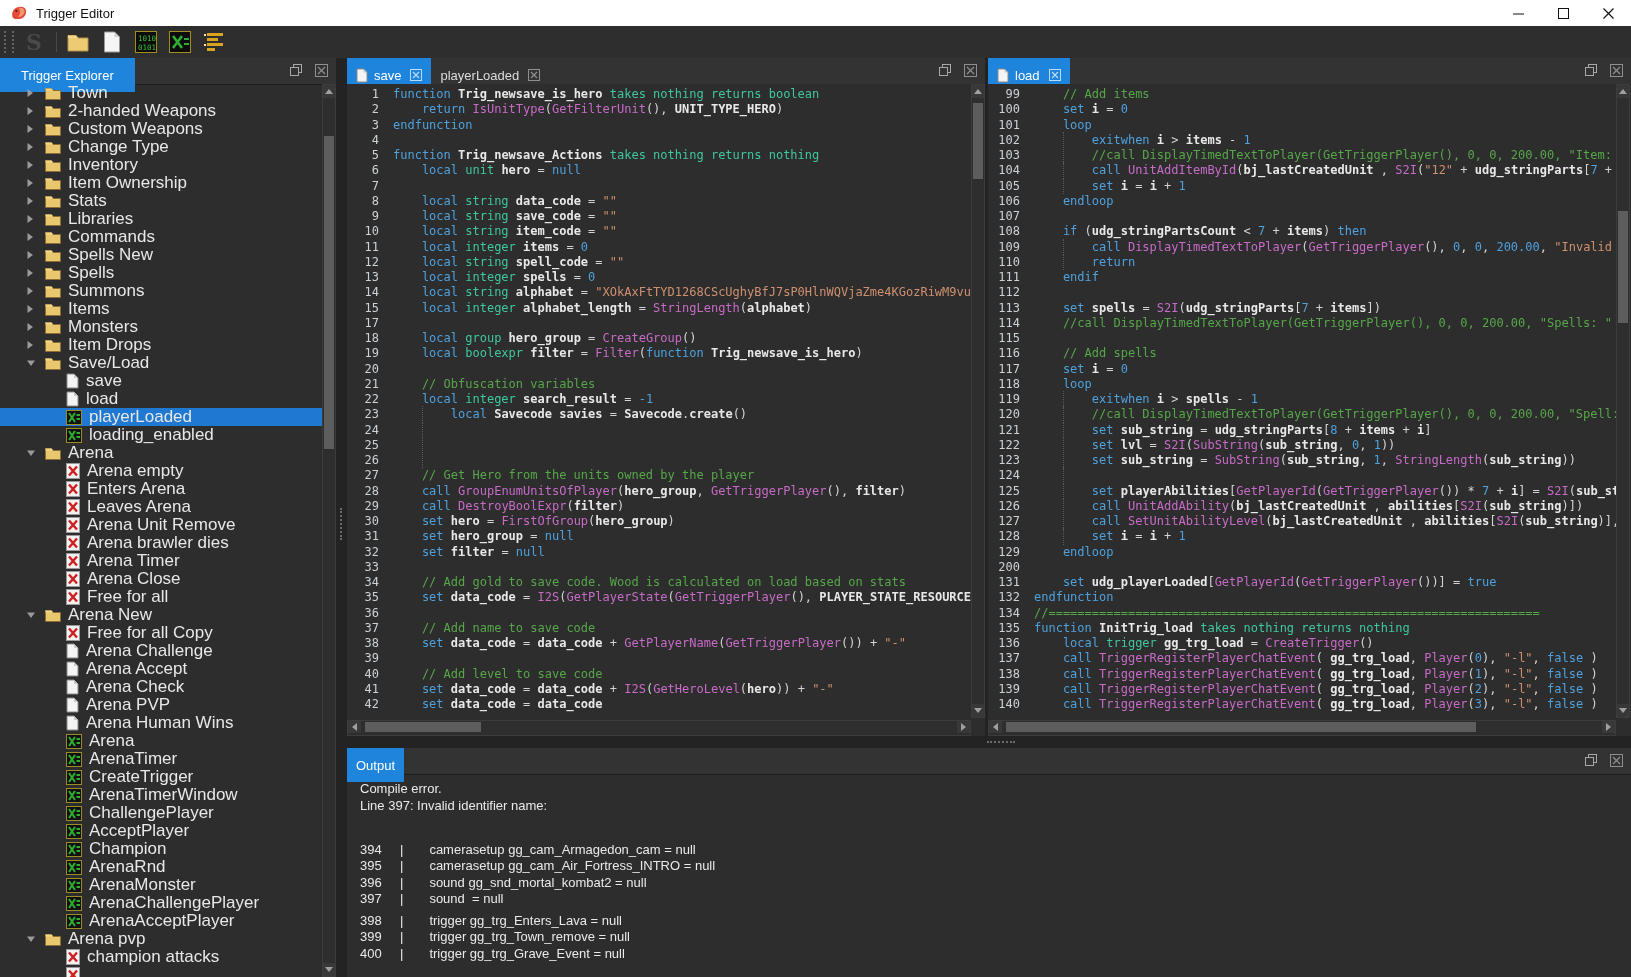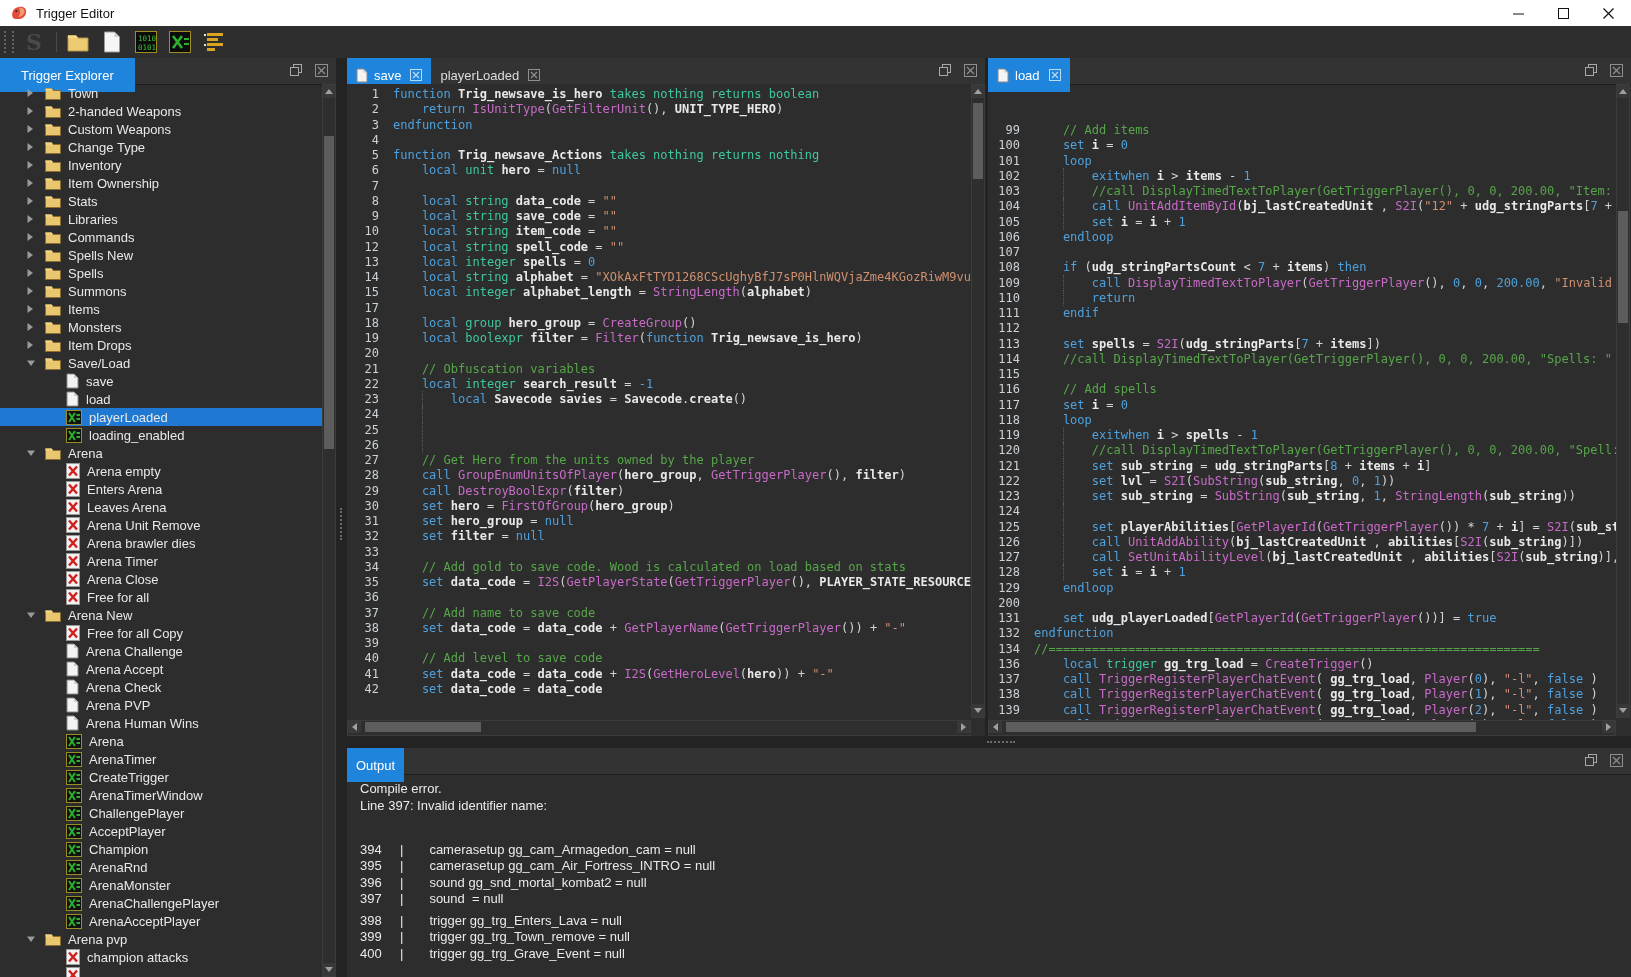--- a/index.html
+++ b/index.html
@@ -22,21 +22,21 @@
   .phead{position:absolute;left:0;top:0;right:0;height:26px;background:#333333;border-bottom:1px solid #1e1e1e;display:flex;}
   .tab{height:34px;display:flex;align-items:center;padding:0 9px;font-size:13px;color:#dcdcdc;gap:6px;}
   .tab.active{background:var(--c-accent,#1f85dc);color:#fff;}
   .tico{display:inline-flex;}
   .tclose{display:inline-flex;margin-left:3px;}
   .hicon{position:absolute;top:6px;display:inline-flex;}
   .hicon.float{right:34px;}
   .hicon.close{right:8px;}
   
   .explorer{position:absolute;left:0;top:58px;width:336px;height:919px;background:#2d2d2d;}
-  .tree{position:absolute;left:0;top:26px;width:322px;bottom:0;overflow:hidden;font-size:13px;color:#e8e8e8;}
+  .tree{position:absolute;left:0;top:26px;width:322px;bottom:0;overflow:hidden;font-size:17px;color:#e8e8e8;}
   .trow{height:18px;display:flex;align-items:center;white-space:nowrap;}
   .trow.sel{background:var(--c-selection,#1f78d1);}
   .arrow{width:11px;margin-left:26px;display:inline-flex;}
   .ticon{display:inline-flex;}
   .ticon.d1{margin-left:8px;}
   .ticon.d2{margin-left:66px;}
   .tlabel{margin-left:7px;}
   
   .sbv{position:absolute;background:#2e2e2e;border:1px solid #3c3c3c;box-sizing:border-box;}
   .sbh{position:absolute;background:#2e2e2e;border:1px solid #3c3c3c;box-sizing:border-box;}
@@ -809,20 +809,21 @@
       <div class="cline"><span class="ln">1</span><span class="ccode"><span class="tk-kw">function </span><span class="tk-id">Trig_newsave_is_hero</span><span class="tk-ty"> takes nothing returns boolean</span></span></div>
       <div class="cline"><span class="ln">2</span><span class="ccode"><span class="tk-kw">    return </span><span class="tk-fn">IsUnitType</span><span class="tk-pl">(</span><span class="tk-fn">GetFilterUnit</span><span class="tk-pl">(), </span><span class="tk-id">UNIT_TYPE_HERO</span><span class="tk-pl">)</span></span></div>
       <div class="cline"><span class="ln">3</span><span class="ccode"><span class="tk-kw">endfunction</span></span></div>
       <div class="cline"><span class="ln">4</span><span class="ccode"></span></div>
       <div class="cline"><span class="ln">5</span><span class="ccode"><span class="tk-kw">function </span><span class="tk-id">Trig_newsave_Actions</span><span class="tk-ty"> takes nothing returns nothing</span></span></div>
       <div class="cline"><span class="ln">6</span><span class="ccode"><span class="tk-kw">    local </span><span class="tk-ty">unit </span><span class="tk-id">hero</span><span class="tk-pl"> = </span><span class="tk-kw">null</span></span></div>
       <div class="cline"><span class="ln">7</span><span class="ccode"></span></div>
       <div class="cline"><span class="ln">8</span><span class="ccode"><span class="tk-kw">    local </span><span class="tk-ty">string </span><span class="tk-id">data_code</span><span class="tk-pl"> = </span><span class="tk-st">""</span></span></div>
       <div class="cline"><span class="ln">9</span><span class="ccode"><span class="tk-kw">    local </span><span class="tk-ty">string </span><span class="tk-id">save_code</span><span class="tk-pl"> = </span><span class="tk-st">""</span></span></div>
       <div class="cline"><span class="ln">10</span><span class="ccode"><span class="tk-kw">    local </span><span class="tk-ty">string </span><span class="tk-id">item_code</span><span class="tk-pl"> = </span><span class="tk-st">""</span></span></div>
+      <div class="cline"><span class="ln">11</span><span class="ccode"><span class="tk-kw">    local </span><span class="tk-ty">integer </span><span class="tk-id">items</span><span class="tk-pl"> = </span><span class="tk-nm">0</span></span></div>
       <div class="cline"><span class="ln">12</span><span class="ccode"><span class="tk-kw">    local </span><span class="tk-ty">string </span><span class="tk-id">spell_code</span><span class="tk-pl"> = </span><span class="tk-st">""</span></span></div>
       <div class="cline"><span class="ln">13</span><span class="ccode"><span class="tk-kw">    local </span><span class="tk-ty">integer </span><span class="tk-id">spells</span><span class="tk-pl"> = </span><span class="tk-nm">0</span></span></div>
       <div class="cline"><span class="ln">14</span><span class="ccode"><span class="tk-kw">    local </span><span class="tk-ty">string </span><span class="tk-id">alphabet</span><span class="tk-pl"> = </span><span class="tk-st">"XOkAxFtTYD1268CScUghyBfJ7sP0HlnWQVjaZme4KGozRiwM9vupIbq</span></span></div>
       <div class="cline"><span class="ln">15</span><span class="ccode"><span class="tk-kw">    local </span><span class="tk-ty">integer </span><span class="tk-id">alphabet_length</span><span class="tk-pl"> = </span><span class="tk-fn">StringLength</span><span class="tk-pl">(</span><span class="tk-id">alphabet</span><span class="tk-pl">)</span></span></div>
       <div class="cline"><span class="ln">17</span><span class="ccode"></span></div>
       <div class="cline"><span class="ln">18</span><span class="ccode"><span class="tk-kw">    local </span><span class="tk-ty">group </span><span class="tk-id">hero_group</span><span class="tk-pl"> = </span><span class="tk-fn">CreateGroup</span><span class="tk-pl">()</span></span></div>
       <div class="cline"><span class="ln">19</span><span class="ccode"><span class="tk-kw">    local </span><span class="tk-ty">boolexpr </span><span class="tk-id">filter</span><span class="tk-pl"> = </span><span class="tk-fn">Filter</span><span class="tk-pl">(</span><span class="tk-kw">function </span><span class="tk-id">Trig_newsave_is_hero</span><span class="tk-pl">)</span></span></div>
       <div class="cline"><span class="ln">20</span><span class="ccode"></span></div>
       <div class="cline"><span class="ln">21</span><span class="ccode"><span class="tk-cm">    // Obfuscation variables</span></span></div>
       <div class="cline"><span class="ln">22</span><span class="ccode"><span class="tk-kw">    local </span><span class="tk-ty">integer </span><span class="tk-id">search_result</span><span class="tk-pl"> = </span><span class="tk-nm">-1</span></span></div>
@@ -890,21 +891,21 @@
           <rect x="0.5" y="3.5" width="8" height="8" fill="#333" stroke="#a8a8a8"></rect>
         </svg>
       </span>
     <span class="hicon close">
         <svg width="13" height="13">
           <rect x="0.5" y="0.5" width="12" height="12" fill="none" stroke="#8f8f8f"></rect>
           <path d="M3 3 L10 10 M10 3 L3 10" stroke="#8f8f8f" stroke-width="1.2"></path>
         </svg>
       </span>
   </div>
-  <div class="edwrap" id="ed-right" style="width:628px;height:634px;margin-top:36px;">
+  <div class="edwrap" id="ed-right" style="width:628px;height:634px;">
       <div class="cline"><span class="ln">99</span><span class="ccode"><span class="tk-cm">    // Add items</span></span></div>
       <div class="cline"><span class="ln">100</span><span class="ccode"><span class="tk-kw">    set </span><span class="tk-id">i</span><span class="tk-pl"> = </span><span class="tk-nm">0</span></span></div>
       <div class="cline"><span class="ln">101</span><span class="ccode"><span class="tk-kw">    loop</span></span></div>
       <div class="cline"><span class="ln">102</span><span class="ccode"><span class="iguide"></span><span class="tk-kw">        exitwhen </span><span class="tk-id">i</span><span class="tk-pl"> &gt; </span><span class="tk-id">items</span><span class="tk-pl"> - </span><span class="tk-nm">1</span></span></div>
       <div class="cline"><span class="ln">103</span><span class="ccode"><span class="iguide"></span><span class="tk-cm">        //call DisplayTimedTextToPlayer(GetTriggerPlayer(), 0, 0, 200.00, "Item: " +</span></span></div>
       <div class="cline"><span class="ln">104</span><span class="ccode"><span class="iguide"></span><span class="tk-kw">        call </span><span class="tk-fn">UnitAddItemById</span><span class="tk-pl">(</span><span class="tk-id">bj_lastCreatedUnit</span><span class="tk-pl"> , </span><span class="tk-fn">S2I</span><span class="tk-pl">(</span><span class="tk-st">"12"</span><span class="tk-pl"> + </span><span class="tk-id">udg_stringParts</span><span class="tk-pl">[</span><span class="tk-nm">7</span><span class="tk-pl"> + </span></span></div>
       <div class="cline"><span class="ln">105</span><span class="ccode"><span class="iguide"></span><span class="tk-kw">        set </span><span class="tk-id">i</span><span class="tk-pl"> = </span><span class="tk-id">i</span><span class="tk-pl"> + </span><span class="tk-nm">1</span></span></div>
       <div class="cline"><span class="ln">106</span><span class="ccode"><span class="tk-kw">    endloop</span></span></div>
       <div class="cline"><span class="ln">107</span><span class="ccode"></span></div>
       <div class="cline"><span class="ln">108</span><span class="ccode"><span class="tk-kw">    if </span><span class="tk-pl">(</span><span class="tk-id">udg_stringPartsCount</span><span class="tk-pl"> &lt; </span><span class="tk-nm">7</span><span class="tk-pl"> + </span><span class="tk-id">items</span><span class="tk-pl">) </span><span class="tk-kw">then</span></span></div>
@@ -926,20 +927,21 @@
       <div class="cline"><span class="ln">124</span><span class="ccode"><span class="iguide"></span></span></div>
       <div class="cline"><span class="ln">125</span><span class="ccode"><span class="iguide"></span><span class="tk-kw">        set </span><span class="tk-id">playerAbilities</span><span class="tk-pl">[</span><span class="tk-fn">GetPlayerId</span><span class="tk-pl">(</span><span class="tk-fn">GetTriggerPlayer</span><span class="tk-pl">()) * </span><span class="tk-nm">7</span><span class="tk-pl"> + </span><span class="tk-id">i</span><span class="tk-pl">] = </span><span class="tk-fn">S2I</span><span class="tk-pl">(</span><span class="tk-id">sub_strin</span></span></div>
       <div class="cline"><span class="ln">126</span><span class="ccode"><span class="iguide"></span><span class="tk-kw">        call </span><span class="tk-fn">UnitAddAbility</span><span class="tk-pl">(</span><span class="tk-id">bj_lastCreatedUnit</span><span class="tk-pl"> , </span><span class="tk-id">abilities</span><span class="tk-pl">[</span><span class="tk-fn">S2I</span><span class="tk-pl">(</span><span class="tk-id">sub_string</span><span class="tk-pl">)])</span></span></div>
       <div class="cline"><span class="ln">127</span><span class="ccode"><span class="iguide"></span><span class="tk-kw">        call </span><span class="tk-fn">SetUnitAbilityLevel</span><span class="tk-pl">(</span><span class="tk-id">bj_lastCreatedUnit</span><span class="tk-pl"> , </span><span class="tk-id">abilities</span><span class="tk-pl">[</span><span class="tk-fn">S2I</span><span class="tk-pl">(</span><span class="tk-id">sub_string</span><span class="tk-pl">)], </span></span></div>
       <div class="cline"><span class="ln">128</span><span class="ccode"><span class="iguide"></span><span class="tk-kw">        set </span><span class="tk-id">i</span><span class="tk-pl"> = </span><span class="tk-id">i</span><span class="tk-pl"> + </span><span class="tk-nm">1</span></span></div>
       <div class="cline"><span class="ln">129</span><span class="ccode"><span class="tk-kw">    endloop</span></span></div>
       <div class="cline"><span class="ln">200</span><span class="ccode"></span></div>
       <div class="cline"><span class="ln">131</span><span class="ccode"><span class="tk-kw">    set </span><span class="tk-id">udg_playerLoaded</span><span class="tk-pl">[</span><span class="tk-fn">GetPlayerId</span><span class="tk-pl">(</span><span class="tk-fn">GetTriggerPlayer</span><span class="tk-pl">())] = </span><span class="tk-kw">true</span></span></div>
       <div class="cline"><span class="ln">132</span><span class="ccode"><span class="tk-kw">endfunction</span></span></div>
       <div class="cline"><span class="ln">134</span><span class="ccode"><span class="tk-cm">//====================================================================</span></span></div>
+      <div class="cline"><span class="ln">135</span><span class="ccode"><span class="tk-kw">function </span><span class="tk-id">InitTrig_load</span><span class="tk-ty"> takes nothing returns nothing</span></span></div>
       <div class="cline"><span class="ln">136</span><span class="ccode"><span class="tk-kw">    local </span><span class="tk-ty">trigger </span><span class="tk-id">gg_trg_load</span><span class="tk-pl"> = </span><span class="tk-fn">CreateTrigger</span><span class="tk-pl">()</span></span></div>
       <div class="cline"><span class="ln">137</span><span class="ccode"><span class="tk-kw">    call </span><span class="tk-fn">TriggerRegisterPlayerChatEvent</span><span class="tk-pl">( </span><span class="tk-id">gg_trg_load</span><span class="tk-pl">, </span><span class="tk-fn">Player</span><span class="tk-pl">(</span><span class="tk-nm">0</span><span class="tk-pl">), </span><span class="tk-st">"-l"</span><span class="tk-pl">, </span><span class="tk-kw">false</span><span class="tk-pl"> )</span></span></div>
       <div class="cline"><span class="ln">138</span><span class="ccode"><span class="tk-kw">    call </span><span class="tk-fn">TriggerRegisterPlayerChatEvent</span><span class="tk-pl">( </span><span class="tk-id">gg_trg_load</span><span class="tk-pl">, </span><span class="tk-fn">Player</span><span class="tk-pl">(</span><span class="tk-nm">1</span><span class="tk-pl">), </span><span class="tk-st">"-l"</span><span class="tk-pl">, </span><span class="tk-kw">false</span><span class="tk-pl"> )</span></span></div>
       <div class="cline"><span class="ln">139</span><span class="ccode"><span class="tk-kw">    call </span><span class="tk-fn">TriggerRegisterPlayerChatEvent</span><span class="tk-pl">( </span><span class="tk-id">gg_trg_load</span><span class="tk-pl">, </span><span class="tk-fn">Player</span><span class="tk-pl">(</span><span class="tk-nm">2</span><span class="tk-pl">), </span><span class="tk-st">"-l"</span><span class="tk-pl">, </span><span class="tk-kw">false</span><span class="tk-pl"> )</span></span></div>
       <div class="cline"><span class="ln">140</span><span class="ccode"><span class="tk-kw">    call </span><span class="tk-fn">TriggerRegisterPlayerChatEvent</span><span class="tk-pl">( </span><span class="tk-id">gg_trg_load</span><span class="tk-pl">, </span><span class="tk-fn">Player</span><span class="tk-pl">(</span><span class="tk-nm">3</span><span class="tk-pl">), </span><span class="tk-st">"-l"</span><span class="tk-pl">, </span><span class="tk-kw">false</span><span class="tk-pl"> )</span></span></div>
     </div>
   <div class="sbv" style="left:628px;top:26px;width:14px;height:634px;">
     <div class="sbbtn up">
         <span class="tri-u"></span>
       </div>

